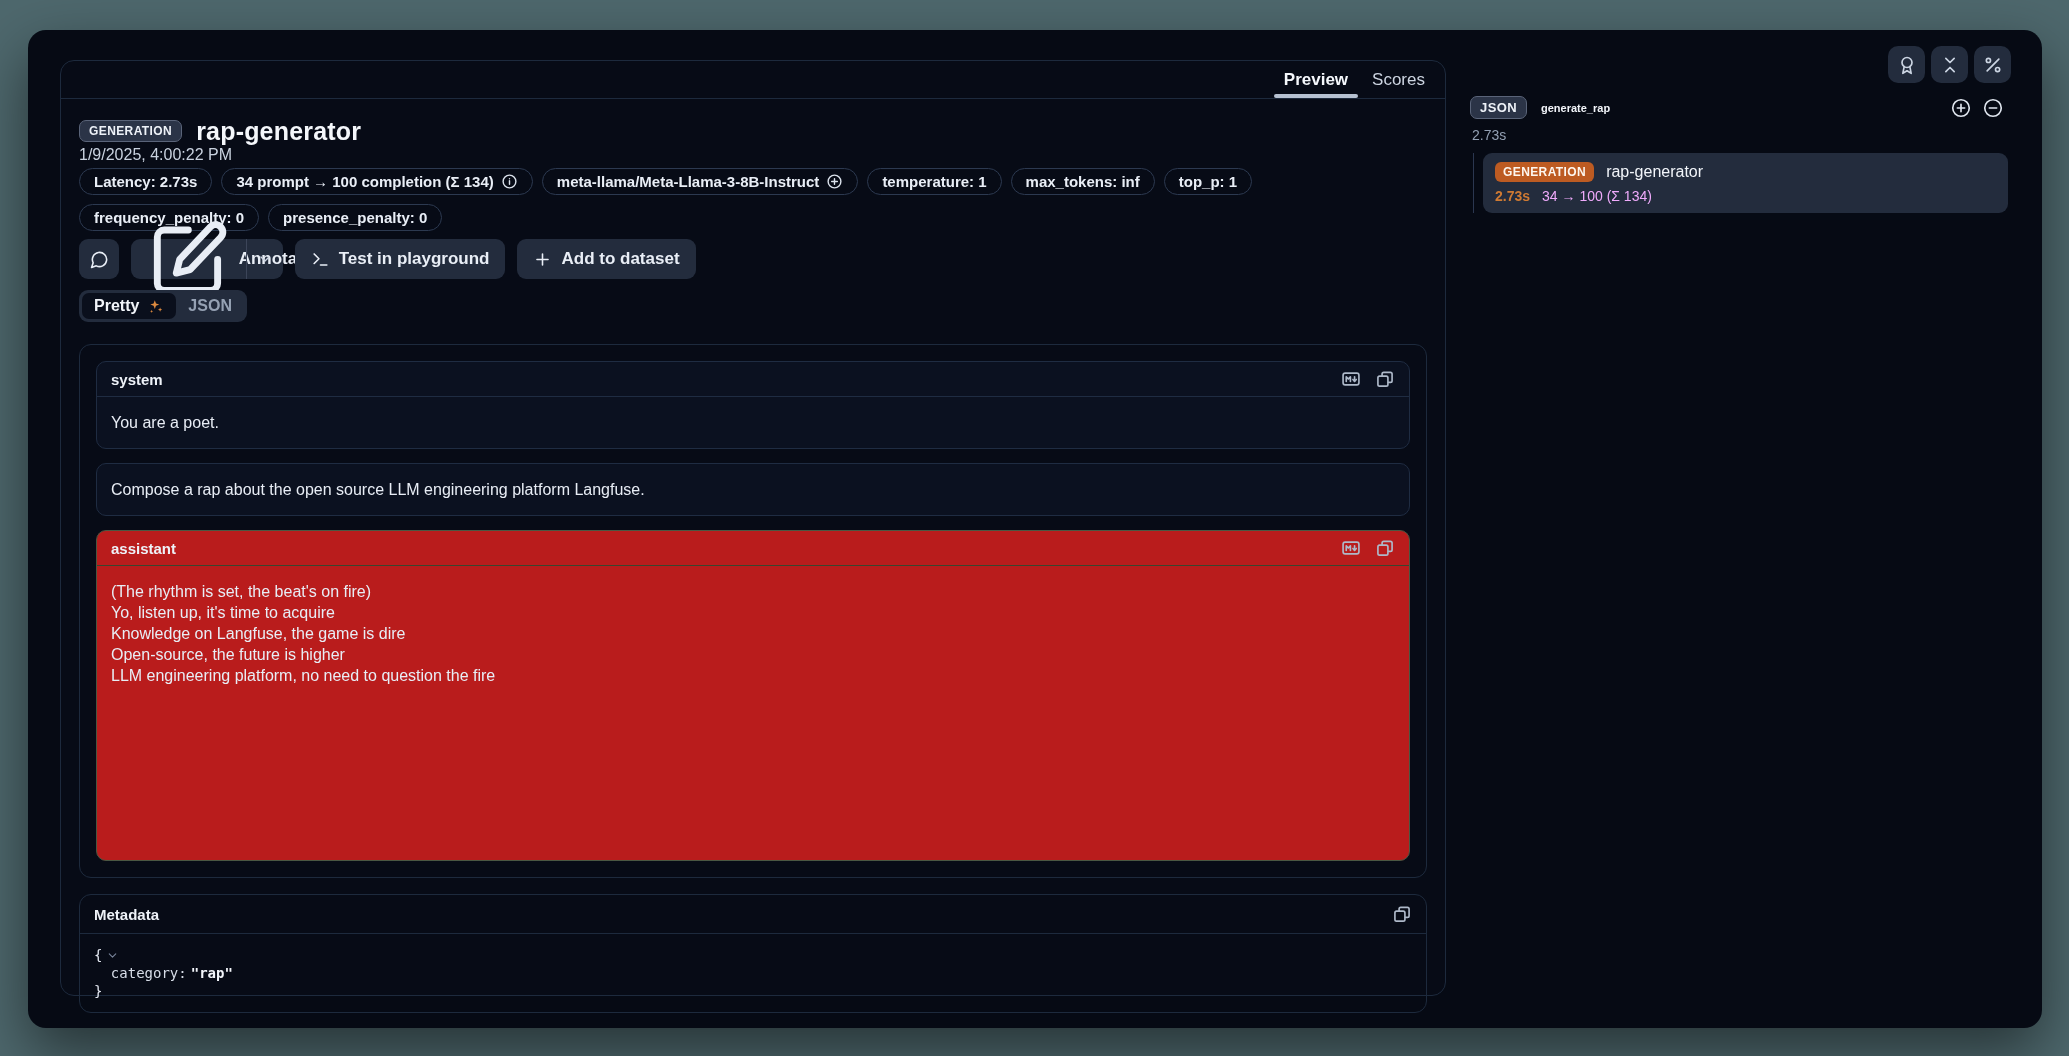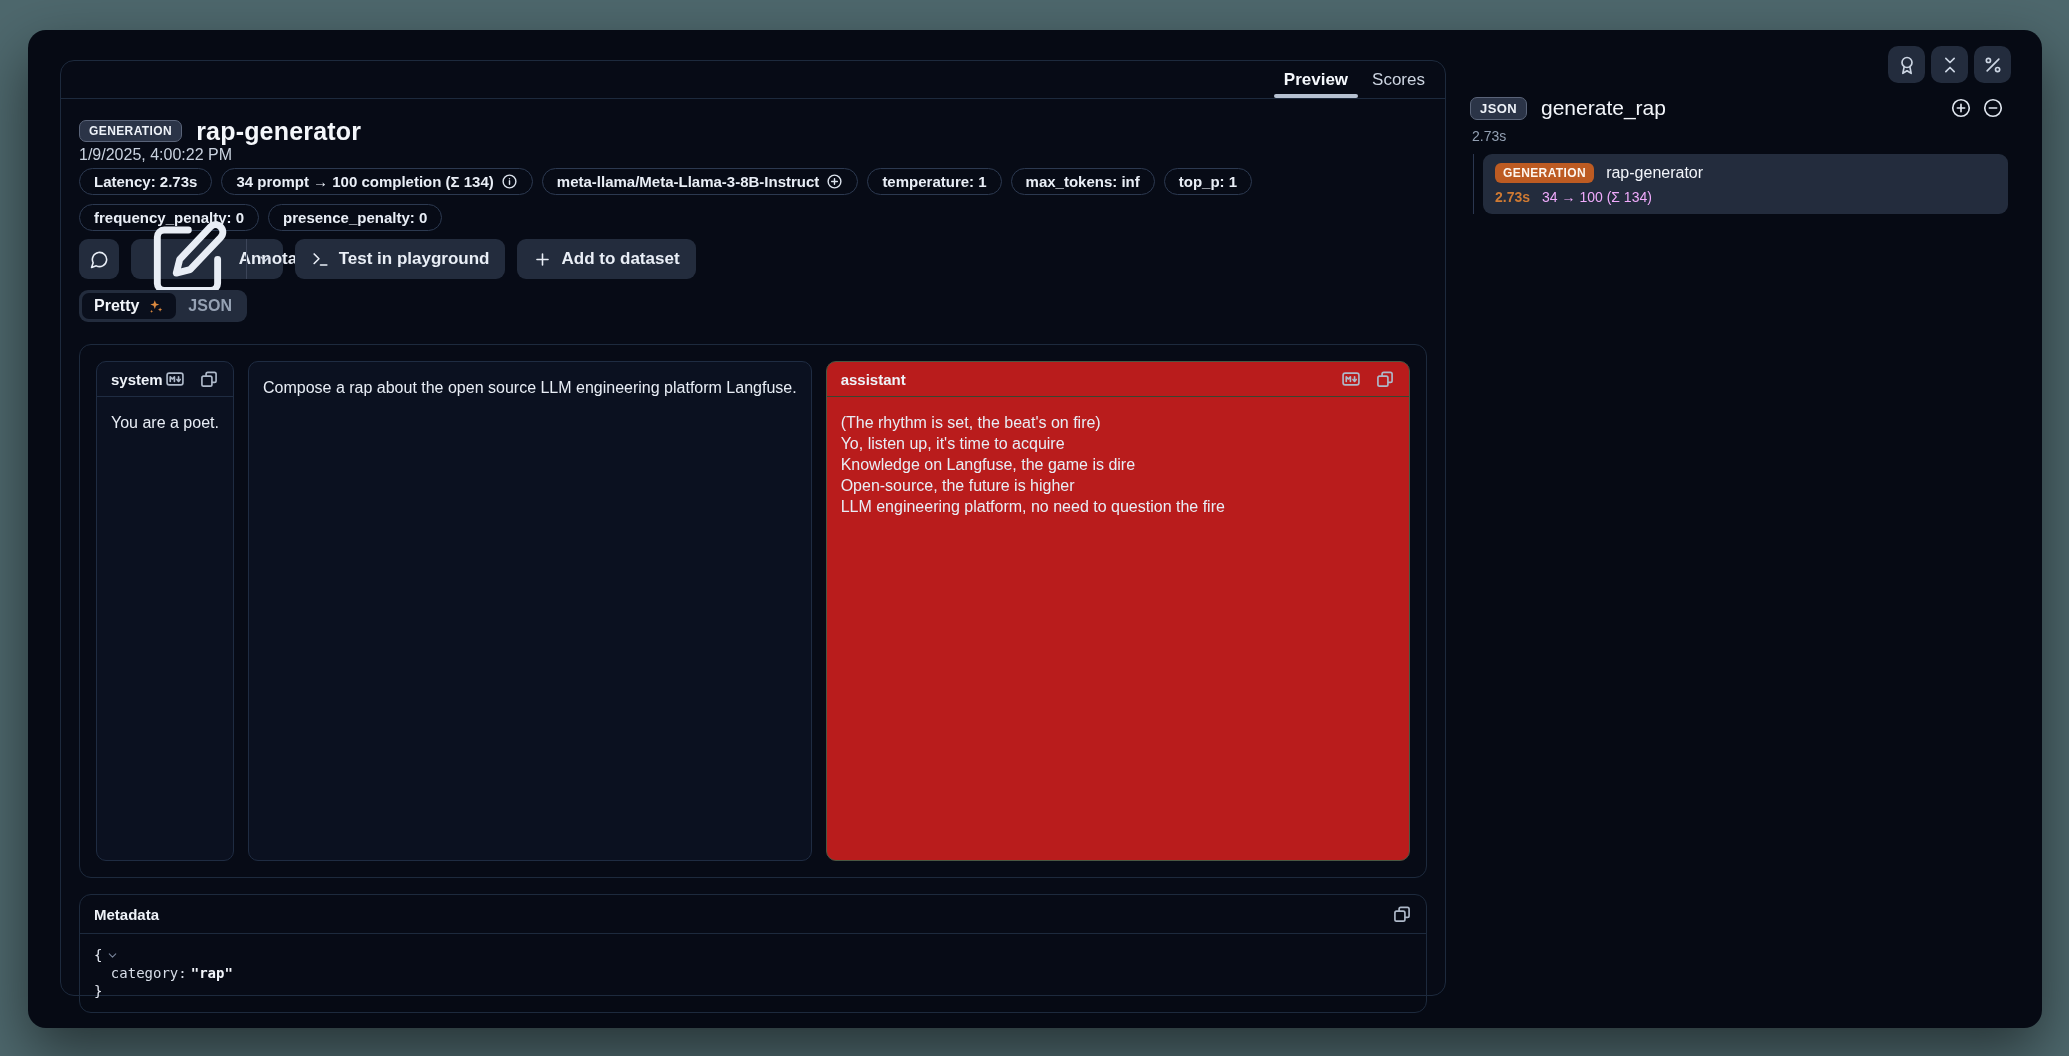--- a/index.html
+++ b/index.html
@@ -74,21 +74,21 @@
   }
   .seg {
     display:flex; align-items:center; gap:8px; height:26px; padding:0 12px;
     border-radius:7px; font-size:16px; font-weight:600; color:#95a1b3; cursor:pointer;
   }
   .seg.active { background:#0a0f1c; color:#f2f5fa; }
   .seg .icon { width:17px; height:17px; color:#dd8a3f; }
 
   .io-card {
     margin-top:22px; border:1px solid #1d2a3d; border-radius:12px;
-    padding:16px; display:flex; flex-direction:row; gap:14px; height:534px;
+    padding:16px; display:flex; flex-direction:column; gap:14px; height:534px;
   }
   .msg-card { border:1px solid #1f2c42; background:#0b1120; border-radius:10px; overflow:hidden; }
   .msg-head {
     display:flex; align-items:center; padding:8px 14px;
     border-bottom:1px solid #1f2c42; height:35px;
   }
   .msg-role { font-size:15px; font-weight:700; color:#eef2f8; }
   .msg-actions { margin-left:auto; display:flex; align-items:center; gap:14px; }
   .msg-actions .ico-btn { background:none; border:none; padding:0; color:#aeb9c9; cursor:pointer; display:flex; }
   .msg-actions .icon { width:20px; height:20px; }
@@ -118,21 +118,21 @@
   .json-chevron { width:13px; height:13px; color:#78849a; }
 
   
   .trace-panel { position:absolute; left:1442px; top:66px; width:538px; }
   .trace-row { display:flex; align-items:center; gap:14px; padding-right:4px; }
   .trace-badge {
     background:#2b3447; border:1px solid #5a6479; color:#eef2f8;
     font-size:13px; font-weight:700; letter-spacing:.4px;
     padding:4px 9px; border-radius:7px; line-height:1;
   }
-  .trace-name { font-size:21px; font-weight:400; color:#f2f5fa; }
+  .trace-name { font-size:11px; font-weight:700; color:#f2f5fa; }
   .trace-actions { margin-left:auto; display:flex; align-items:center; gap:10px; }
   .trace-actions .ico-btn { background:none; border:none; padding:0; color:#dfe5ee; cursor:pointer; display:flex; }
   .trace-actions .icon { width:22px; height:22px; stroke-width:1.8; }
   .trace-duration { margin:8px 0 10px 2px; font-size:14px; color:#93a0b3; }
   .tree-row { display:flex; align-items:stretch; }
   .tree-line { width:1px; background:#2b3750; margin-left:3px; }
   .node-card { flex:1; margin-left:9px; background:#232c3d; border-radius:9px; padding:9px 12px; cursor:pointer; }
   .node-top { display:flex; align-items:center; gap:12px; }
   .node-badge {
     background:#bd5b22; color:#fdf6ef; font-size:12px; font-weight:700; letter-spacing:.4px;

